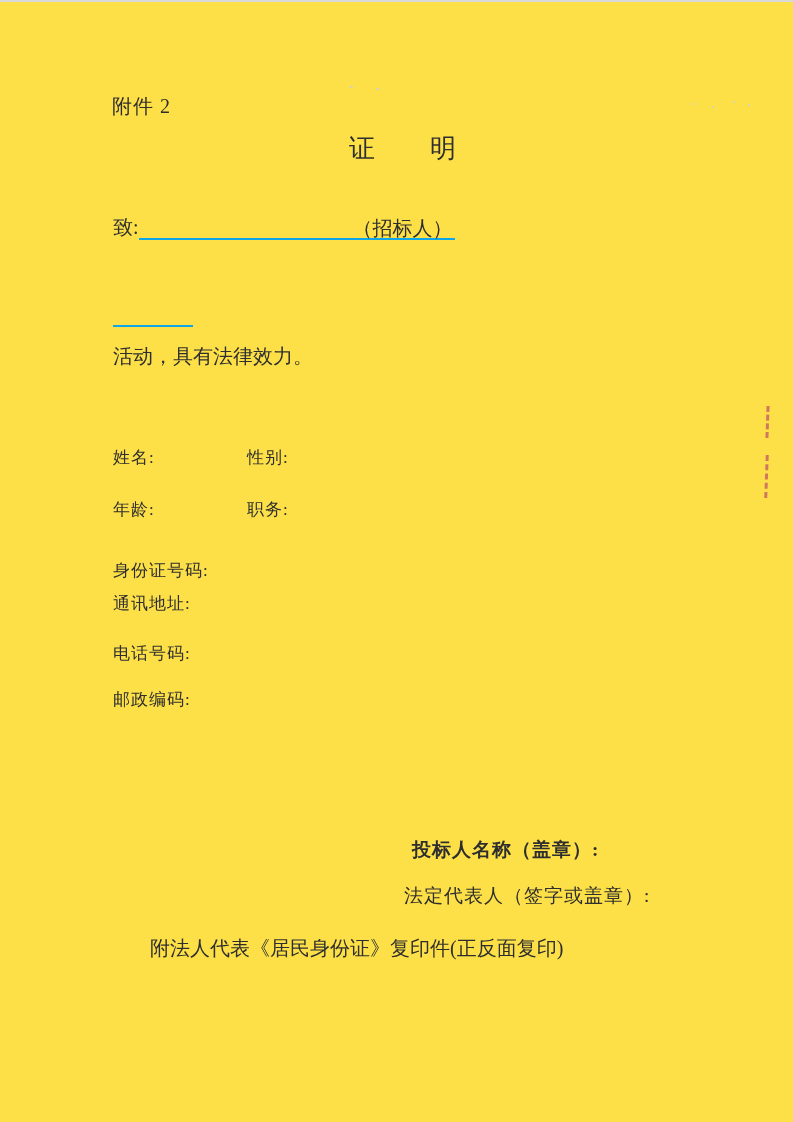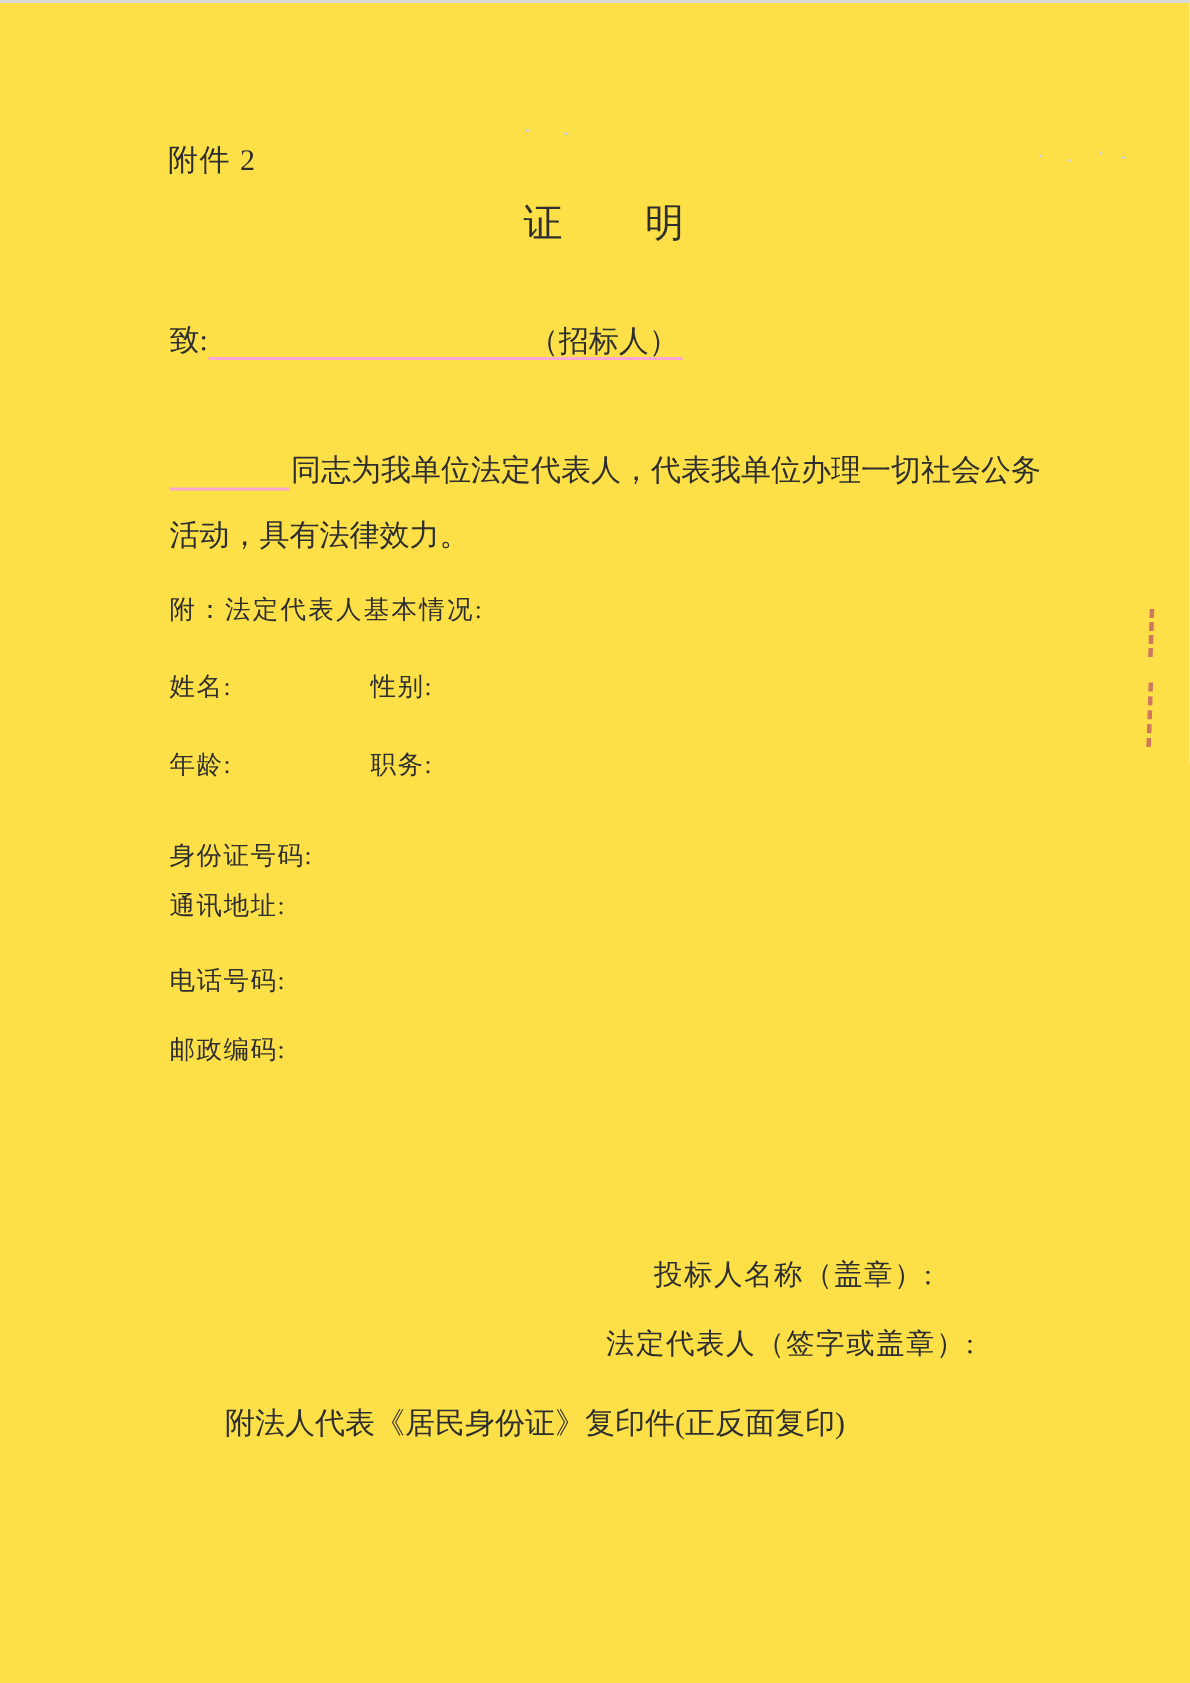--- a/index.html
+++ b/index.html
@@ -27,21 +27,21 @@
     border-left:3px dashed var(--red-mark);
     opacity:.75;
     transform:rotate(2deg);
   }
   
   .attachment-label{top:93px;left:112px;font-size:20px;letter-spacing:1px;}
   .doc-title{top:131px;left:0;width:100%;text-align:center;font-size:26px;letter-spacing:1px;margin:0;font-weight:normal;}
   .salutation{top:214px;left:113px;font-size:20px;line-height:26px;}
   .blank-line{
     display:inline-block;
-    border-bottom:2px solid #f9a8d4;
+    border-bottom:2px solid #0ea5e9;
     height:23px;
     vertical-align:bottom;
   }
   .recipient-blank{width:314px;text-align:right;padding-right:2px;}
   .body-line1{top:301px;left:113px;font-size:20px;line-height:26px;}
   .name-blank{width:80px;margin-right:1px;}
   .body-line2{top:343px;left:113px;font-size:20px;}
   .small-run{font-size:20px;}
   .attach-note{top:395px;left:113px;font-size:17px;letter-spacing:1.5px;}
   .field{font-size:17px;letter-spacing:1px;}
@@ -61,38 +61,37 @@
   <div class="speck" style="left:376px;top:88px;width:3px;height:2px;"></div>
   <div class="speck" style="left:693px;top:103px;width:2px;height:2px;"></div>
   <div class="speck" style="left:712px;top:106px;width:2px;height:2px;"></div>
   <div class="speck" style="left:733px;top:101px;width:2px;height:2px;"></div>
   <div class="speck" style="left:748px;top:104px;width:2px;height:2px;"></div>
 
   <h1 class="abs doc-title">证　　明</h1>
 
   <div class="abs salutation"><span>致:</span><span class="blank-line recipient-blank"><span>（招标人）</span></span></div>
 
-  <div class="abs body-line1"><span class="blank-line name-blank"></span><span>同志为我单位法定代表人，代表我单位办理一切社会公务</span></div>
+  <div class="abs body-line1"><span class="blank-line name-blank"></span></div>
 
   <div class="abs body-line2"><span>活动，具有法律</span><span class="small-run">效力。</span></div>
 
-  <div class="abs attach-note">附：法定代表人基本情况:</div>
 
   <div class="abs field" style="top:446px;left:113px;">姓名:</div>
   <div class="abs field" style="top:446px;left:247px;">性别:</div>
 
   <div class="abs field" style="top:498px;left:113px;">年龄:</div>
   <div class="abs field" style="top:498px;left:247px;">职务:</div>
 
   <div class="abs field" style="top:543px;left:113px;margin-top:16px;">身份证号码:</div>
   <div class="abs field" style="top:592px;left:113px;">通讯地址:</div>
   <div class="abs field" style="top:642px;left:113px;">电话号码:</div>
   <div class="abs field" style="top:688px;left:113px;">邮政编码:</div>
 
-  <div class="abs sig" style="top:837px;left:436px;">投标人名称（盖章）:</div>
+  <div class="abs sig" style="top:837px;left:412px;font-weight:bold;">投标人名称（盖章）:</div>
   <div class="abs sig" style="top:883px;left:404px;">法定代表人（签字或盖章）:</div>
 
   <div class="abs footer-note">附法人代表《居民身份证》复印件(正反面复印)</div>
 
   <div class="red-mark" style="left:766px;top:406px;height:32px;"></div>
   <div class="red-mark" style="left:765px;top:455px;height:43px;"></div>
 
 </div>
 
 </body></html>

